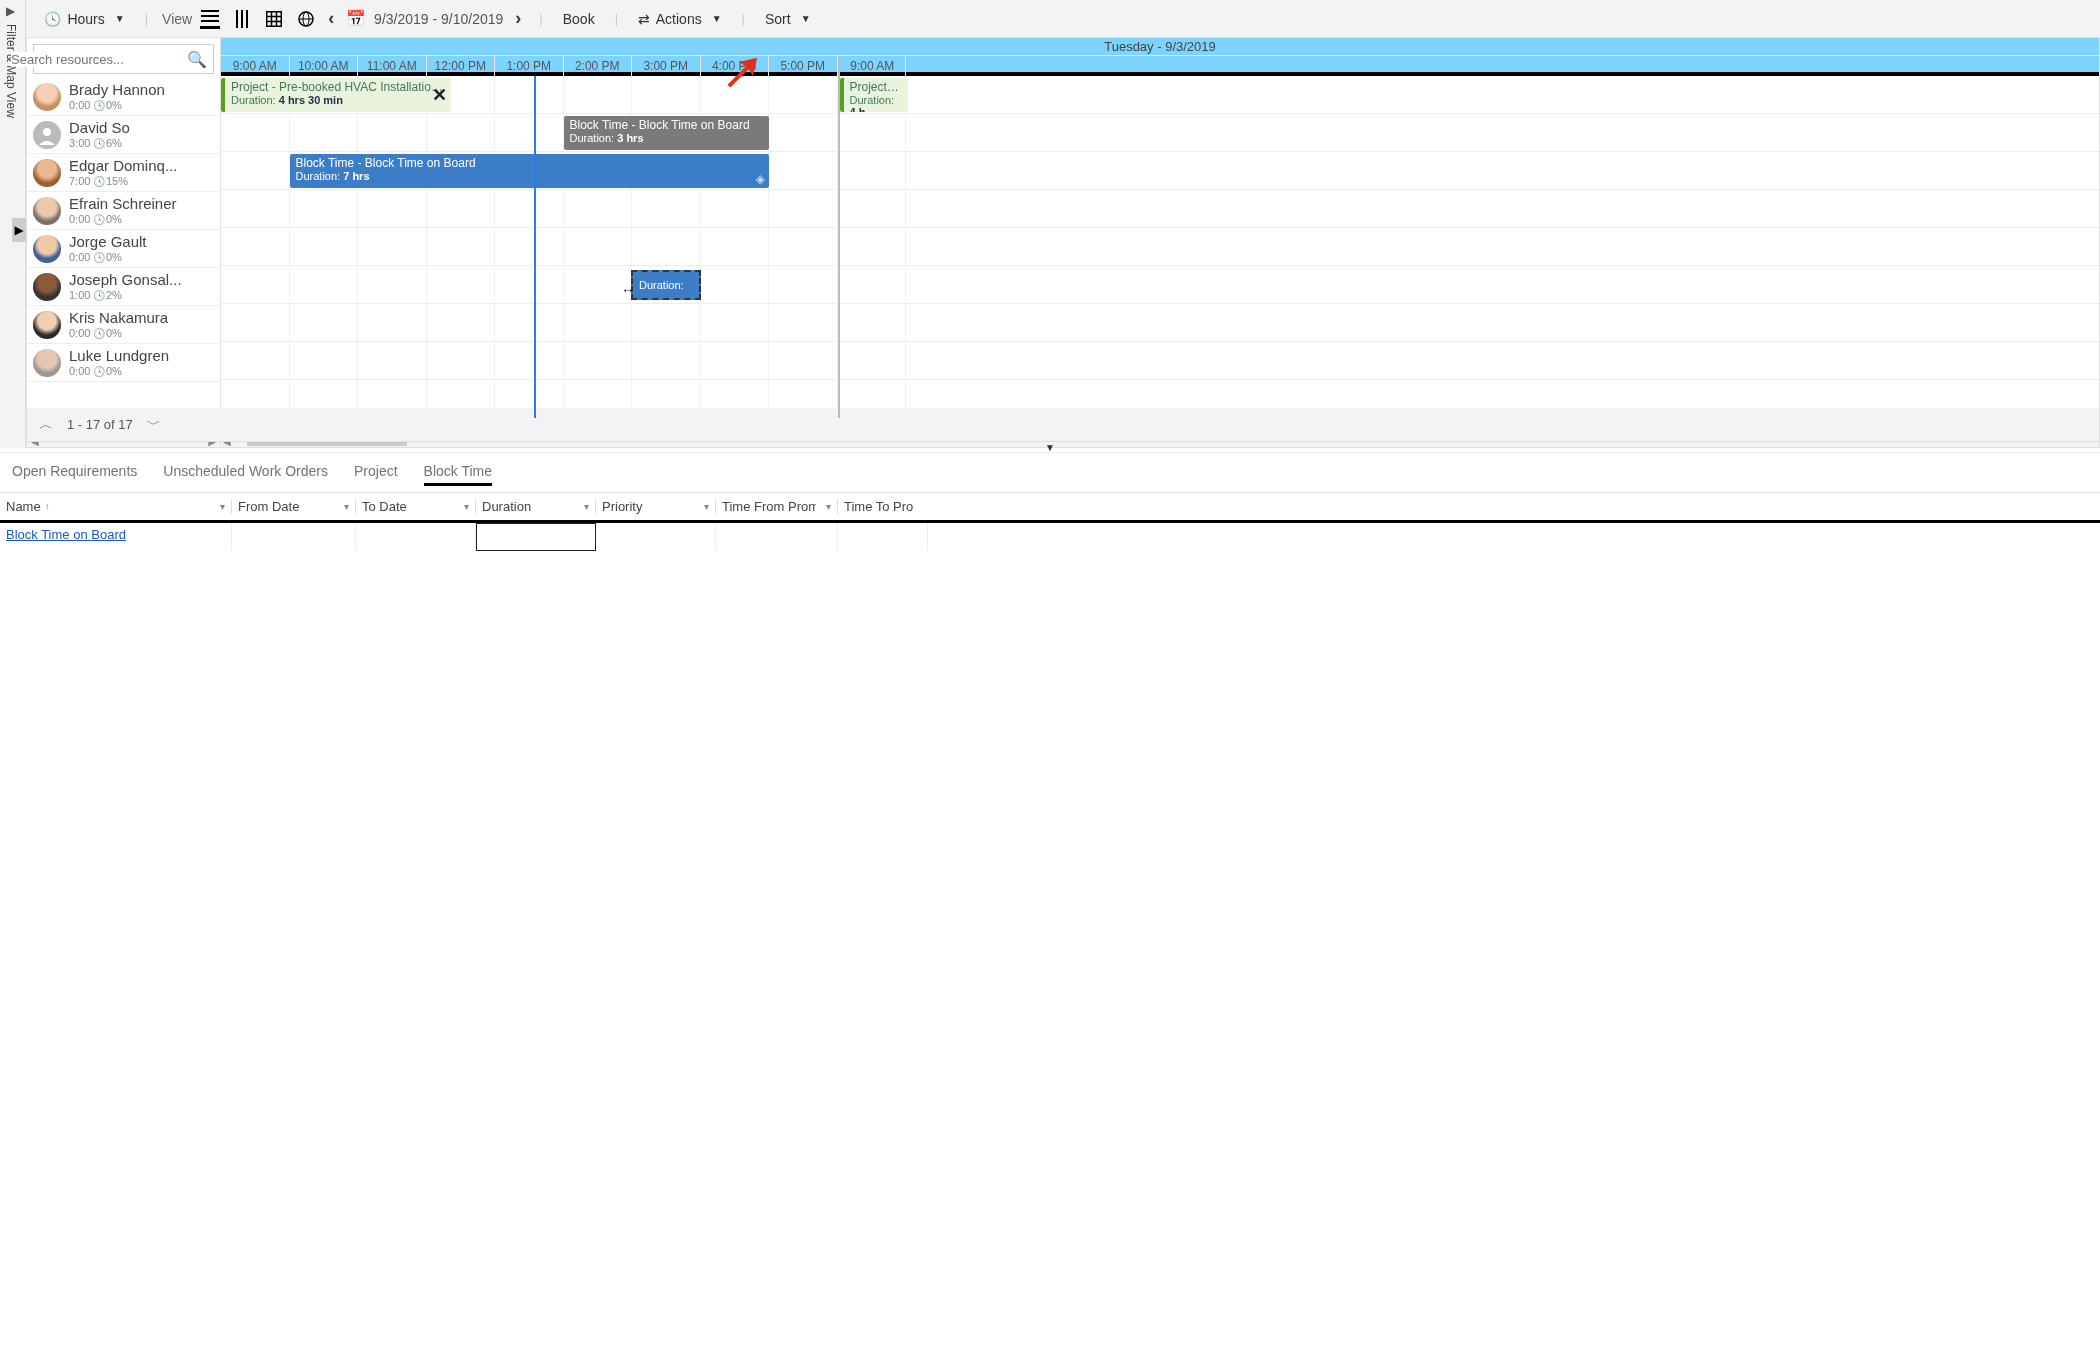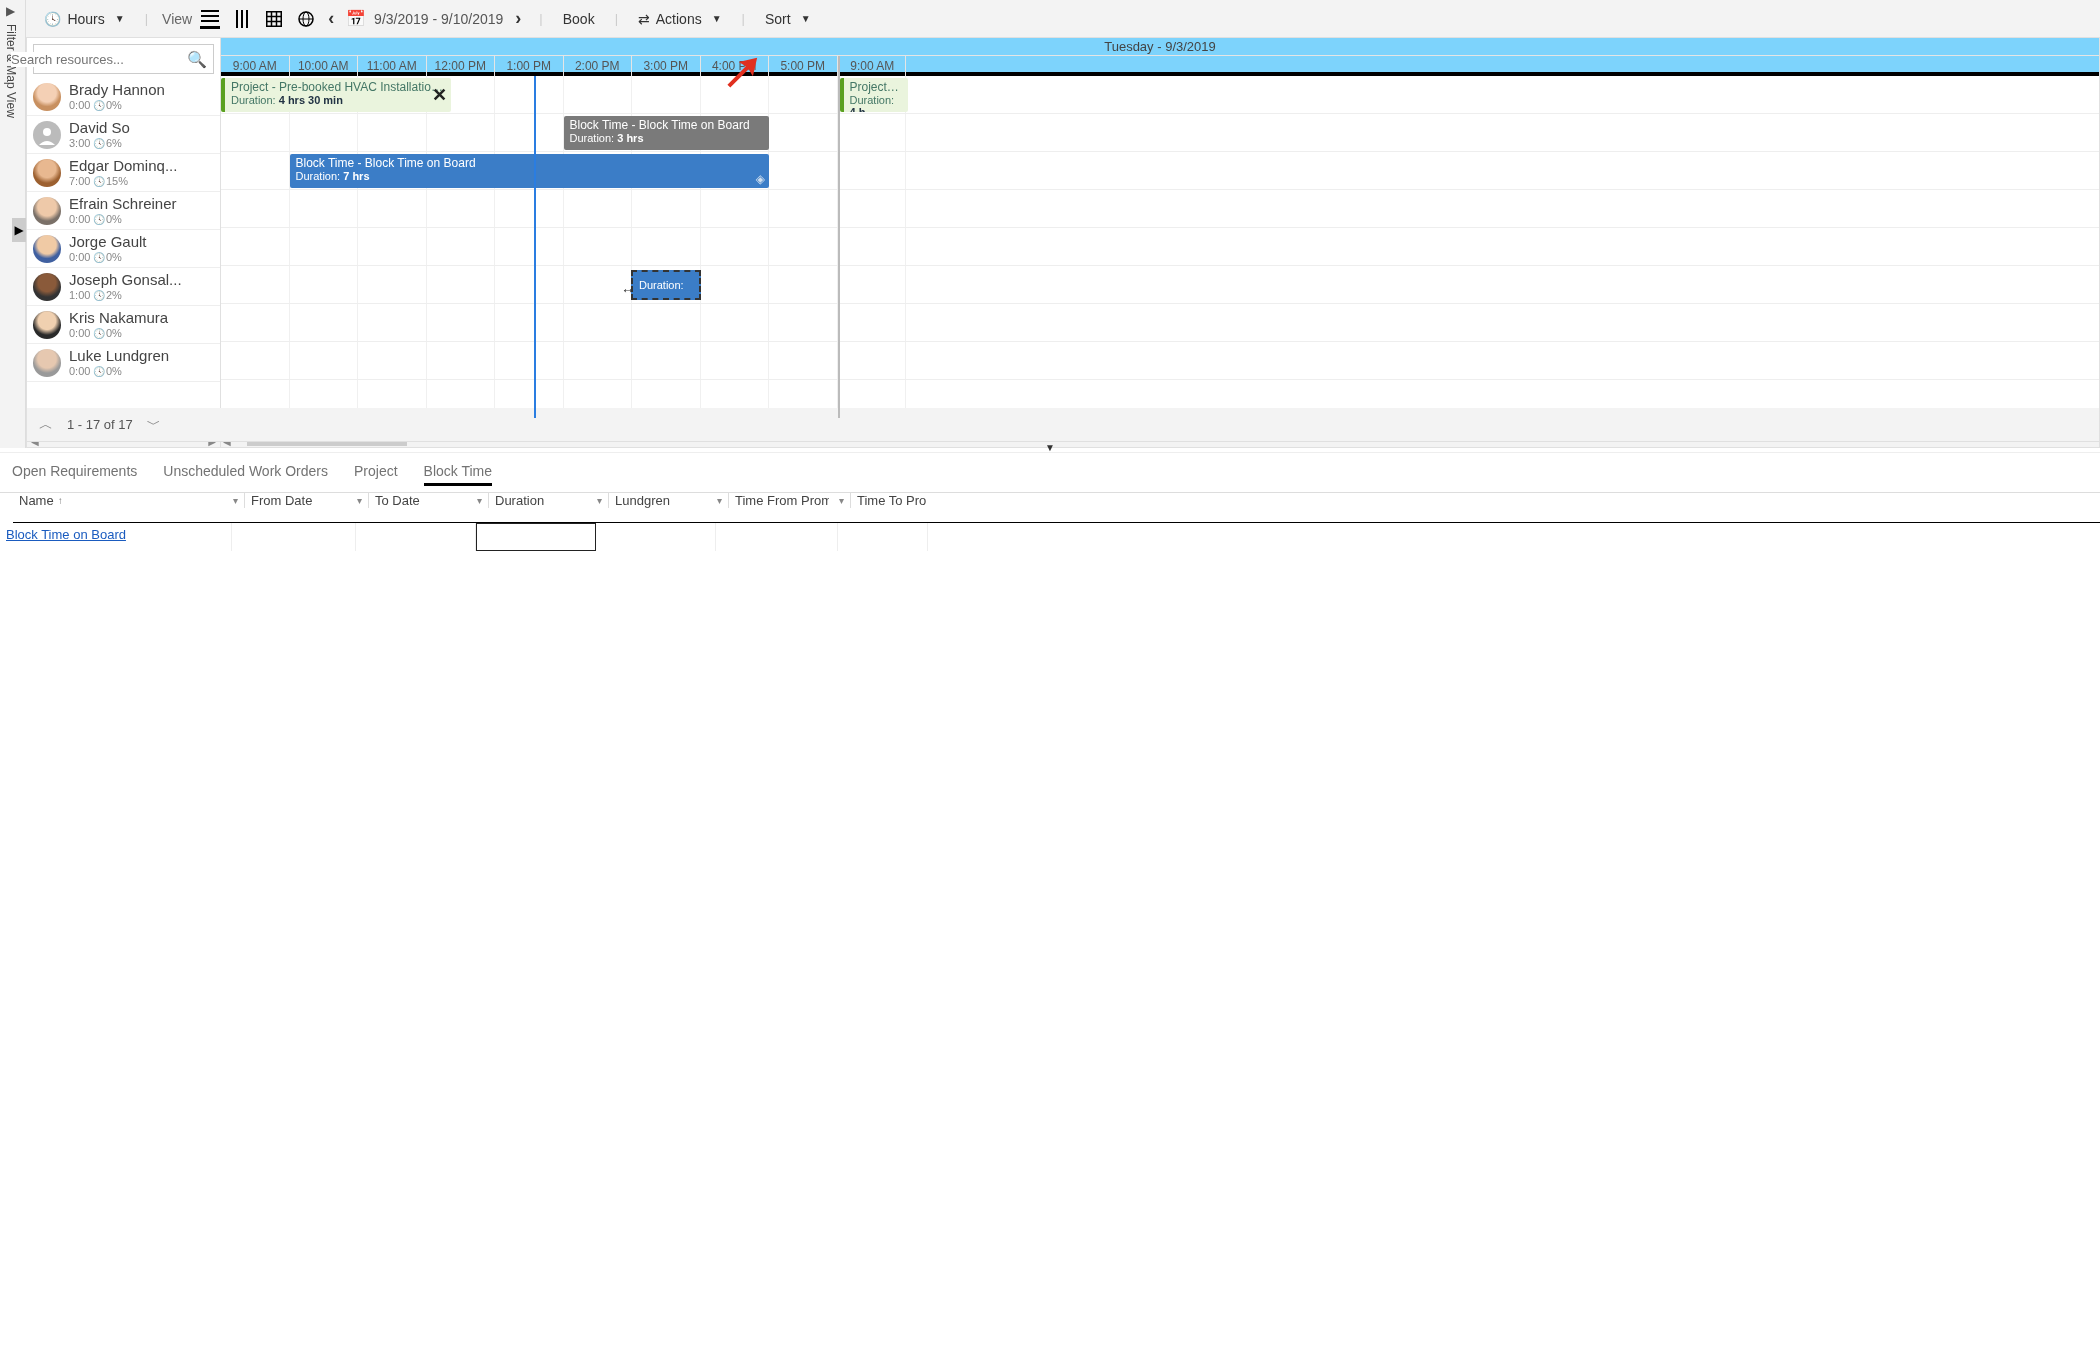--- a/index.html
+++ b/index.html
@@ -84,21 +84,21 @@
   
   .splitter { position: absolute; left: 0; right: 0; top: 442px; height: 10px; display: flex; justify-content: center; align-items: center; }
   .splitter .tri { font-size: 10px; color: #333; }
 
   
   .bottom { position: absolute; left: 0; right: 0; top: 452px; height: 170px; background: #fff; border-top: 1px solid #eee; }
   .tabs { display: flex; gap: 26px; padding: 10px 12px 6px 12px; font-size: 14px; }
   .tab { color: #737373; padding-bottom: 4px; cursor: pointer; }
   .tab.active { border-bottom: 3px solid #000; }
   .grid { border-top: 1px solid #ddd; }
-  .ghead { display: flex; height: 30px; align-items: flex-start; border-bottom: 1px solid #000000; margin-left: 13px; }
+  .ghead { display: flex; height: 30px; align-items: center; border-bottom: 3px solid #000000; }
   .gh { display: flex; align-items: center; padding: 0 6px; border-right: 1px solid #ddd; font-size: 13px; color: #444; position: relative; }
   .gh .sort-up { font-size: 10px; margin-left: 4px; color: #777; }
   .gh .filter-btn { margin-left: auto; font-size: 10px; color: #888; cursor: pointer; }
   .gbody-row { display: flex; height: 28px; align-items: stretch; }
   .gc { padding: 4px 6px; border-right: 1px solid #eee; font-size: 13px; }
   .gc.link { color: #1a5bbf; text-decoration: underline; }
   .gc.editing { border: 1px solid #222; }
   
   
   .av1 { background: radial-gradient(circle at 50% 35%, #f4d0b5 40%, #c89060 60%); }
@@ -405,21 +405,21 @@
         </div>
       <div class="gh" style="width:120px;">
           <span>To Date</span>
           <span class="filter-btn">▾</span>
         </div>
       <div class="gh" style="width:120px;">
           <span>Duration</span>
           <span class="filter-btn">▾</span>
         </div>
       <div class="gh" style="width:120px;">
-          <span>Lundgren</span>
+          <span>Priority</span>
           <span class="filter-btn">▾</span>
         </div>
       <div class="gh" style="width:122px;">
           <span style="white-space:nowrap; overflow:hidden; text-overflow:clip; max-width:94px; display:inline-block;">Time From Promised</span>
           <span class="filter-btn">▾</span>
         </div>
       <div class="gh" style="width:90px; border-right:none;">
           <span style="white-space:nowrap;">Time To Pro</span>
         </div>
     </div>

